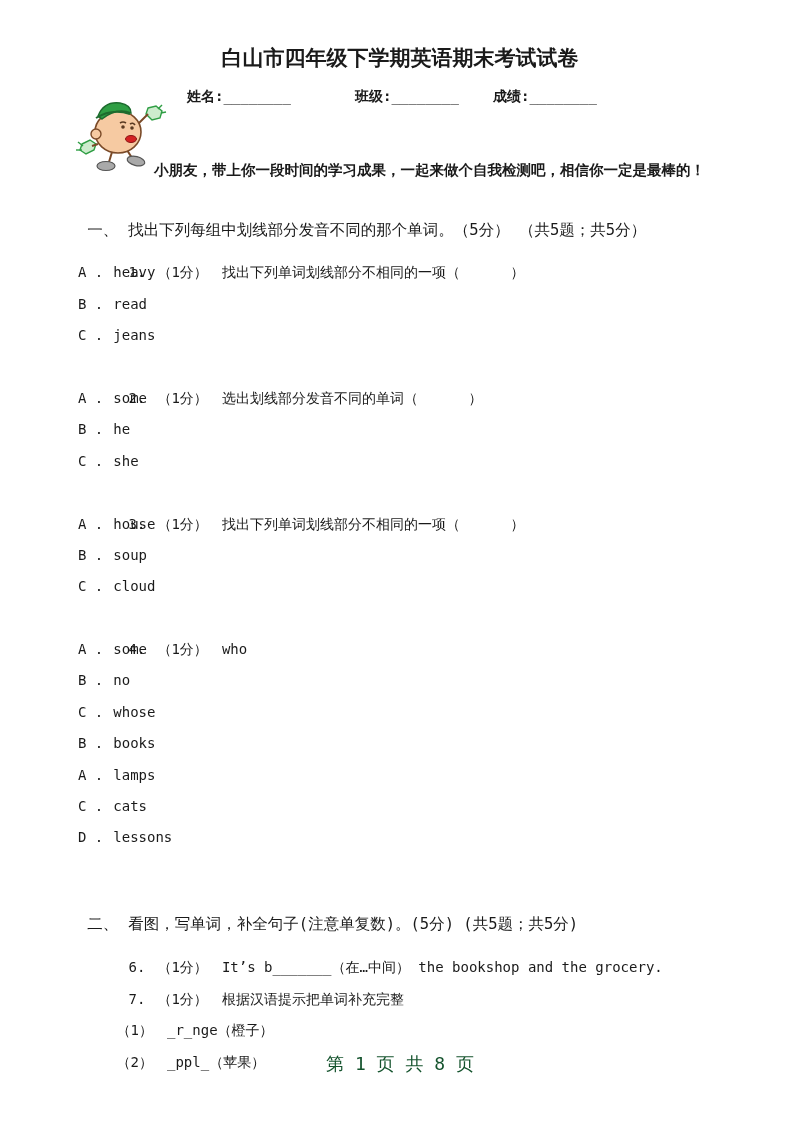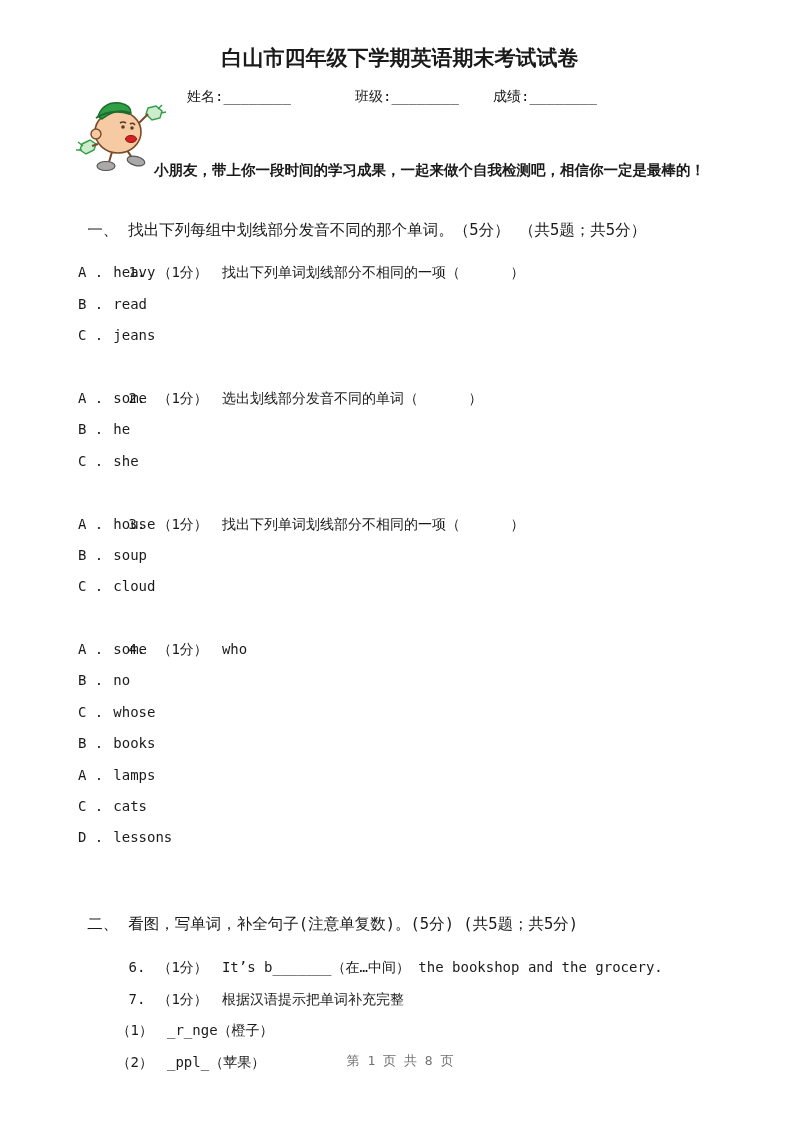--- a/index.html
+++ b/index.html
@@ -16,21 +16,21 @@
     text-align:center;
     font-size:21px;font-weight:bold;
     font-family:"DejaVu Sans","Liberation Sans",sans-serif;
     white-space:pre;
   }
   .info{position:absolute;top:88px;left:0;width:100%;height:20px;font-size:14px;}
   .info .field{position:absolute;white-space:pre;}
   .info .f0{left:187px;}
   .info .f1{left:355px;}
   .info .f2{left:493px;}
-  .info .flabel{font-weight:normal;}
+  .info .flabel{font-weight:bold;}
   .mascot{position:absolute;left:72px;top:96px;width:96px;height:86px;}
   .greeting{
     position:absolute;left:154px;top:161px;
     font-size:14.5px;font-weight:bold;white-space:pre;
   }
   .sec-head{
     position:absolute;left:50px;
     font-size:15.5px;font-weight:normal;white-space:pre;
   }
   .sec-head .snum{margin-right:10px;}
@@ -40,21 +40,21 @@
   .s1b{top:226px;}
   .s2b{top:921px;}
   .line{height:31.4px;line-height:31.4px;font-size:14px;white-space:pre;}
   .qnum{margin-right:12px;}
   .qscore{margin-right:14px;}
   .olabel{margin-right:10px;}
   .subline{margin-left:-12px;}
   .subnum{margin-right:14px;}
   .footer{
     position:absolute;top:1052px;left:0;width:100%;
-    text-align:center;font-size:13px;color:#737373;white-space:pre;
+    text-align:center;font-size:18px;color:#14532d;white-space:pre;
   }
 </style>
 </head>
 <body>
 
 <div class="page">
 
   <div class="title">白山市四年级下学期英语期末考试试卷</div>
 
   <div class="info">

